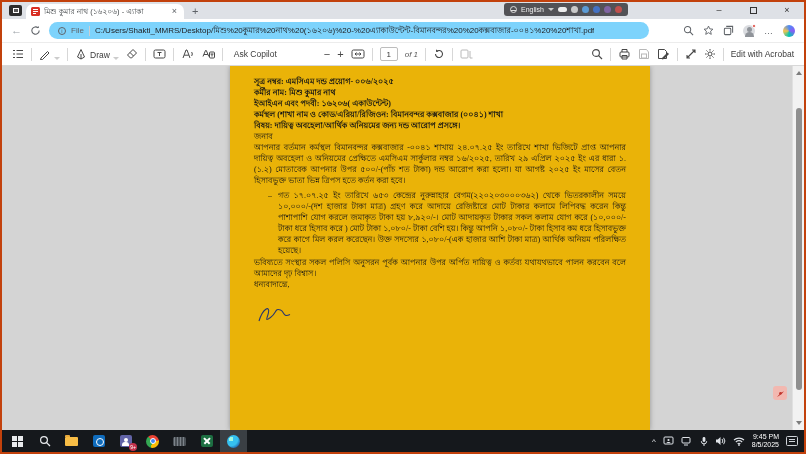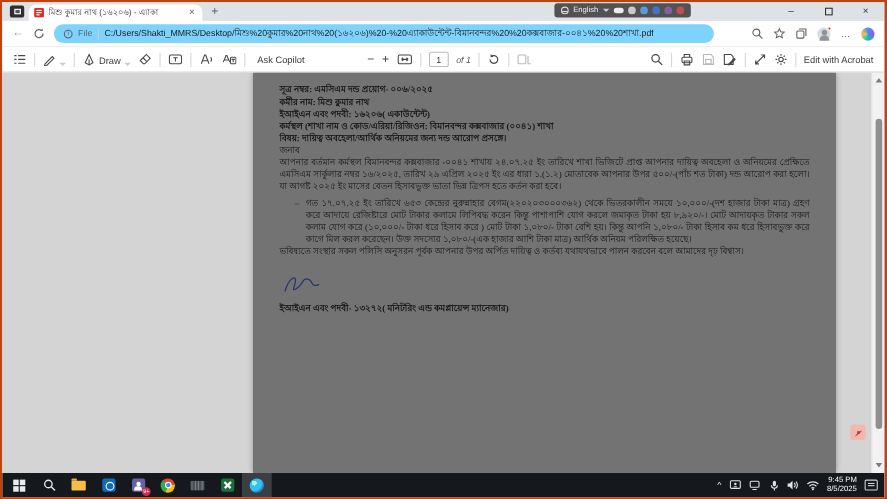--- a/index.html
+++ b/index.html
@@ -65,21 +65,21 @@
   .tool-label{ font-size:8.5px; color:#3b3b3b; }
   .zoom-glyph{ font-size:11px; color:#474747; line-height:1; }
   .page-input{ width:18px; height:14px; border:1px solid #bdbdbd; border-radius:2px; font-size:8px;
                text-align:center; color:#333; background:#fff; font-family:"Liberation Sans",sans-serif; }
   .of-label{ font-size:8px; color:#5a5a5a;font-style:italic; }
   .spacer{ flex:1; }
   .dis{ opacity:.38; }
 
   
   .content{ flex:1; background:#d4d4d4; position:relative; overflow:hidden; }
-  .page{ position:absolute; left:228px; top:0; width:530px; height:100%; background:#737373;
+  .page{ position:absolute; left:228px; top:0; width:420px; height:100%; background:#eab308;
          box-shadow:0 0 5px rgba(0,0,0,.3); }
   .doc{ padding:10px 24px 0 24px; font-family:"Liberation Serif", serif; font-size:8px; line-height:1.38; color:#151515; }
   .doc .b{ font-weight:bold; }
   .doc p{ margin:0; }
   .mt6{ margin-top:6px; } .mt10{ margin-top:10px; } .mt12{ margin-top:12px; }
   .just{ text-align:justify; }
   .bullet-row{ display:flex; gap:6px; padding-left:14px; margin-top:4px; }
   .bullet-row .dash{ flex:0 0 auto; }
   .sig{ margin:14px 0 2px 2px; }
   .scrollbar{ position:absolute; right:0; top:0; width:12px; height:100%; background:#f2f2f2; border-left:1px solid #e0e0e0; }
@@ -230,21 +230,21 @@
       <path d="M3.2 7.2h4.6" stroke="#474747" stroke-width="1"></path>
       <path d="M10.5 4c1 1 1 3 0 4" fill="none" stroke="#474747" stroke-width="1"></path>
     </svg>
     <svg width="14" height="12" viewBox="0 0 14 12">
       <path d="M2 8.5 4.5 2.5h.8L7.8 8.5" fill="none" stroke="#474747" stroke-width="1"></path>
       <path d="M3 6.5h3.8" stroke="#474747" stroke-width="1"></path>
       <rect x="8.5" y="4" width="5" height="6" rx="1" fill="none" stroke="#474747" stroke-width="1"></rect>
       <path d="M9.5 6h3M11 6v2.5" stroke="#474747" stroke-width="1"></path>
     </svg>
     <span class="sep"></span>
-    <span class="tool-label" style="margin:0 16px 0 4px;">Ask Copilot</span>
+    <span class="tool-label" style="margin:0 6px 0 4px;">Ask Copilot</span>
     <span class="zoom-glyph" style="margin-left:34px;">−</span>
     <span class="zoom-glyph">+</span>
     <svg width="14" height="12" viewBox="0 0 14 12">
       <rect x="1" y="2" width="12" height="8" rx="1.5" fill="none" stroke="#474747" stroke-width="1"></rect>
       <path d="M4 6h6M4 6l1.5-1.5M4 6l1.5 1.5M10 6 8.5 4.5M10 6 8.5 7.5" stroke="#474747" stroke-width="1" fill="none"></path>
     </svg>
     <span class="sep"></span>
     <input class="page-input" value="1" style="">
     <span class="of-label">of 1</span>
     <span class="sep"></span>
@@ -297,26 +297,26 @@
         <p class="b">ইআইএন এবং পদবী: ১৬২০৬( একাউন্টেন্ট)</p>
         <p class="b">কর্মস্থল (শাখা নাম ও কোড/এরিয়া/রিজিওন: বিমানবন্দর কক্সবাজার (০০৪১) শাখা</p>
         <p class="b mt10">বিষয়: দায়িত্ব অবহেলা/আর্থিক অনিয়মের জন্য দন্ড আরোপ প্রসঙ্গে।</p>
         <p class="mt10">জনাব</p>
         <p class="just mt6">আপনার বর্তমান কর্মস্থল বিমানবন্দর কক্সবাজার -০০৪১ শাখায় ২৪.০৭.২৫ ইং তারিখে  শাখা ভিজিটে প্রাপ্ত আপনার দায়িত্ব অবহেলা ও অনিয়মের প্রেক্ষিতে এমসিএম সার্কুলার নম্বর ১৬/২০২৫, তারিখ ২৯ এপ্রিল ২০২৫ ইং এর ধারা ১.(১.২) মোতাবেক আপনার উপর ৫০০/-(পাঁচ শত টাকা) দন্ড আরোপ করা হলো। যা আগষ্ট ২০২৫ ইং মাসের বেতন হিসাবভুক্ত ভাতা ভিন্ন ত্রিপস হতে কর্তন করা হবে।</p>
         <div class="bullet-row">
           <span class="dash">–</span>
           <span class="just">গত ১৭.০৭.২৫ ইং তারিখে ৬৫৩ কেন্দ্রের নুরুন্নাহার বেগম(২২০২০৩০০০৩৬২) থেকে ভিতরকালীন সময়ে ১০,০০০/-(দশ হাজার টাকা মাত্র) গ্রহণ করে আদায়ে রেজিষ্টারে  মোট টাকার কলামে লিপিবদ্ধ করেন কিন্তু পাশাপাশি যোগ করলে জমাকৃত টাকা হয় ৮,৯২০/-। মোট আদায়কৃত টাকার সকল কলাম যোগ করে (১০,০০০/- টাকা ধরে হিসাব করে ) মোট টাকা ১,০৮০/- টাকা বেশি হয়। কিন্তু আপনি ১,০৮০/- টাকা হিসাব কম ধরে হিসাবভুক্ত করে কাগে মিল করল করেছেন। উক্ত সদস্যের ১,০৮০/-(এক হাজার আশি টাকা মাত্র) আর্থিক অনিয়ম পরিলক্ষিত হয়েছে।</span>
         </div>
         <p class="just mt12">ভবিষ্যতে সংস্থার সকল পলিসি অনুসরন পূর্বক আপনার উপর অর্পিত দায়িত্ব ও কর্তব্য যথাযথভাবে পালন করবেন বলে আমাদের দৃঢ় বিশ্বাস।</p>
+        <p class="mt12">ধন্যবাদান্তে,</p>
         <div class="sig">
           <svg width="42" height="22" viewBox="0 0 42 22">
             <path d="M3 17 C7 4, 14 1.5, 12.5 8.5 C11.5 14, 8 18, 14.5 13.5 C21 9, 18.5 4, 24.5 6 C29 7.6, 26.5 14, 34 10.5" fill="none" stroke="#27356f" stroke-width="1.1"></path>
           </svg>
         </div>
-        <p class="b mt6">ইআইএন এবং পদবী- ১৩২৭২( মনিটরিং এন্ড কমপ্লায়েন্স ম্যানেজার)</p>
       </div>
     </div>
 
     <div class="acrobat-float">
       <svg width="9" height="9" viewBox="0 0 9 9">
         <path d="M1 8 C3 5.5 5 3 8 2.2 C5.6 5 3.4 7 1 8Z" fill="#c2352c"></path>
         <circle cx="4.5" cy="4.2" r="1.3" fill="#c2352c"></circle>
       </svg>
     </div>
 

